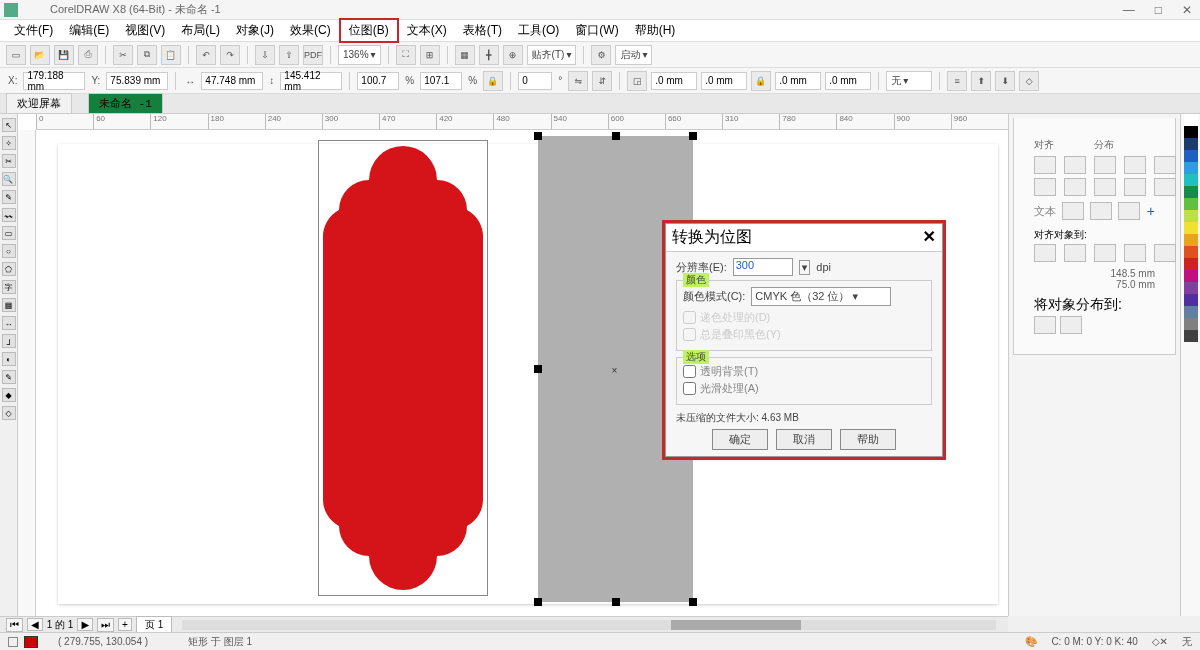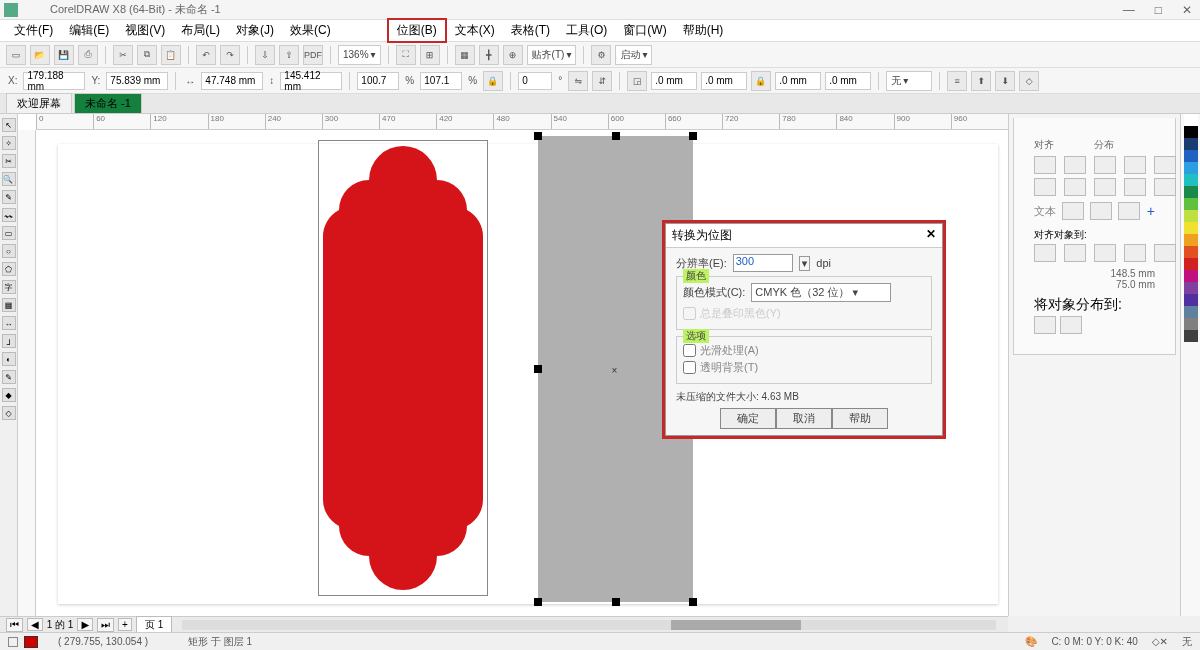--- a/index.html
+++ b/index.html
@@ -4,29 +4,29 @@
 <style>
 * { margin:0; padding:0; box-sizing:border-box; }
 body { font-family:"Microsoft YaHei","Segoe UI",sans-serif; font-size:11px; background:#f0f0f0; width:1200px; height:650px; overflow:hidden; position:relative;}
 .titlebar { height:20px; background:#f5f5f5; display:flex; align-items:center; padding:0 4px; border-bottom:1px solid #ddd;}
 .titlebar .icon { width:14px; height:14px; background:#5a8; margin-right:4px;}
 .title-text { color:#666; font-size:11px;margin-left:28px;}
 .winbtns { margin-left:auto; display:flex; gap:12px; color:#666;}
 .winbtn { cursor:pointer; font-size:12px; padding:0 4px;}
 .menubar { height:22px; background:#fff; display:flex; align-items:center; padding:0 6px; border-bottom:1px solid #ddd;}
 .menu-item { padding:2px 8px; font-size:12px;}
-.menu-item.hl { border:2px solid #c62828;margin-left:48px; }
+.menu-item.hl { border:2px solid #c62828; }
 .toolbar1,.toolbar2 { height:26px; background:#f6f6f6; border-bottom:1px solid #ddd; display:flex; align-items:center; padding:0 6px; gap:4px;}
 .tbtn { width:20px; height:20px; background:#eaeaea; border:1px solid #ccc; display:inline-flex; align-items:center; justify-content:center; font-size:9px; color:#555;}
 .tdrop { height:20px; padding:0 4px; border:1px solid #ccc; background:#fff; display:inline-flex; align-items:center; font-size:10px; color:#444; gap:2px;}
 .sep { width:1px; height:18px; background:#ccc; margin:0 3px;}
 .prop-label { font-size:10px; color:#555; margin:0 2px;}
 .prop-field { width:62px; height:18px; border:1px solid #ccc; background:#fff; font-size:10px; padding:0 3px; display:inline-flex; align-items:center;}
 .tabbar { height:20px; background:#e8e8e8; border-bottom:1px solid #ccc; display:flex; align-items:flex-end; padding:0 6px;}
-.tab { padding:2px 10px; font-size:11px; background:#f2f2f2; border:1px solid #ccc; border-bottom:none; margin-right:2px;}
+.tab { padding:2px 10px; font-size:11px; background:#f2f2f2; border:1px solid #ccc; border-bottom:none; margin-right:16px;font-family:Liberation Mono, monospace;}
 .tab.active { background:#15803d;}
 .workspace { position:absolute; top:114px; left:18px; right:192px; bottom:34px; background:#fff; display:flex;}
 .canvas-area { flex:1; position:relative; background:#fff; overflow:hidden;}
 .ruler-h { position:absolute; top:0; left:18px; right:0; height:16px; background:#f8f8f8; border-bottom:1px solid #ccc; display:flex; font-size:8px; color:#777;}
 .ruler-h span { border-left:1px solid #bbb; width:60px; padding-left:2px;}
 .ruler-v { position:absolute; top:16px; left:0; bottom:0; width:18px; background:#f8f8f8; border-right:1px solid #ccc;}
 .paper { position:absolute; top:30px; left:40px; width:940px; height:460px; background:#fff; box-shadow:0 1px 3px rgba(0,0,0,.2);}
 .red-shape { position:absolute; left:300px; top:26px; width:170px; height:456px;}
 .red-frame { position:absolute; left:300px; top:26px; width:170px; height:456px; border:1px solid #888;}
 .grey-rect { position:absolute; left:520px; top:22px; width:155px; height:466px; background:#b0b0b0;}
@@ -42,30 +42,30 @@
 .color-strip { position:absolute; top:114px; right:0; width:20px; bottom:34px; background:#f8f8f8; border-left:1px solid #ccc; display:flex; flex-direction:column; align-items:center; gap:0;}
 .swatch { width:14px; height:12px;}
 .statusbar { position:absolute; bottom:0; left:0; right:0; height:18px; background:#f0f0f0; border-top:1px solid #ccc; display:flex; align-items:center; padding:0 8px; font-size:10px; color:#555;}
 .pagebar { position:absolute; bottom:18px; left:0; right:192px; height:16px; background:#eaeaea; border-top:1px solid #ccc; display:flex; align-items:center; font-size:10px; padding:0 6px; gap:4px;}
 .pgbtn { padding:0 3px; border:1px solid #bbb; background:#f6f6f6;}
 .hscroll { flex:1; height:10px; background:#ddd; margin:0 6px; position:relative;}
 .hthumb { position:absolute; left:60%; width:16%; height:100%; background:#aaa;}
 .col-ind { width:14px; height:12px; background:#d00000; border:1px solid #333; margin-left:4px;}
 .dialog-wrap { position:absolute; left:662px; top:220px; width:284px; border:3px solid #c62828; background:#fff;}
 .dialog { border:1px solid #999; background:#f6f6f6;}
-.dlg-title { background:#fff; border-bottom:1px solid #ccc; padding:3px 6px; display:flex; justify-content:space-between; font-size:12px;}
+.dlg-title { background:#fff; border-bottom:1px solid #ccc; padding:3px 6px; display:flex; justify-content:space-between; font-size:16px;}
 .dlg-close { font-weight:bold; cursor:pointer;}
 .dlg-body { padding:6px 10px; font-size:11px; color:#444;}
 .dlg-row { display:flex; align-items:center; gap:6px; margin-bottom:4px;}
 .dlg-field { width:60px; height:18px; border:1px solid #999; background:#fff; padding:0 2px;}
 .dlg-sel { border:1px solid #999; background:#fff; width:140px; padding:1px 3px;}
 .dlg-group { border:1px solid #ccc; padding:6px; margin-bottom:6px; position:relative;}
 .dlg-group-t { position:absolute; top:-8px; left:6px; background:#bef264; padding:0 3px; font-size:10px;}
 .dlg-check { display:flex; align-items:center; gap:4px; color:#888; margin-bottom:2px;}
-.dlg-btns { display:flex; gap:0; justify-content:center; margin-top:4px;}
+.dlg-btns { display:flex; gap:8px; justify-content:center; margin-top:4px;}
 .dbtn { padding:2px 16px; border:1px solid #888; background:#eee;}
 .status-right { margin-left:auto; display:flex; gap:14px; align-items:center;}
 .field-val { color:#2060c0;}
 </style>
 </head>
 <body>
 
 <div class="titlebar">
   <div class="icon"></div>
   <div class="title-text">CorelDRAW X8 (64-Bit) - 未命名 -1</div>
@@ -192,21 +192,21 @@
         <span>120</span>
         <span>180</span>
         <span>240</span>
         <span>300</span>
         <span>470</span>
         <span>420</span>
         <span>480</span>
         <span>540</span>
         <span>600</span>
         <span>660</span>
-        <span>720</span>
+        <span>310</span>
         <span>780</span>
         <span>840</span>
         <span>900</span>
         <span>960</span>
       </div>
     <div class="ruler-v"></div>
     <div class="paper"></div>
     <div class="red-frame"></div>
     <svg class="red-shape" viewBox="0 0 170 456">
       <path fill="#d5141a" d="M85 6 a34 34 0 0 1 34 34 a30 30 0 0 1 30 30 a30 30 0 0 1 16 28 v260 a30 30 0 0 1 -16 28 a30 30 0 0 1 -30 30 a34 34 0 0 1 -68 0 a30 30 0 0 1 -30 -30 a30 30 0 0 1 -16 -28 v-260 a30 30 0 0 1 16 -28 a30 30 0 0 1 30 -30 a34 34 0 0 1 34 -34 z"></path>
@@ -304,32 +304,36 @@
         <span>dpi</span>
       </div>
       <div class="dlg-group">
         <span class="dlg-group-t">颜色</span>
         <div class="dlg-row">
           <span>颜色模式(C):</span>
           <span class="dlg-sel"><span>CMYK 色（32 位）</span> ▾</span>
         </div>
         <div class="dlg-check">
             <input type="checkbox" disabled="" style="">
+            <span style="color:#ccc">递色处理的(D)</span>
+          </div>
+        <div class="dlg-check">
+            <input type="checkbox" disabled="" style="">
             <span style="color:#ccc">总是叠印黑色(Y)</span>
           </div>
       </div>
       <div class="dlg-group">
         <span class="dlg-group-t">选项</span>
         <div class="dlg-check">
             <input type="checkbox" style="">
-            <span>光滑处理(A)</span>
+            <span>透明背景(T)</span>
           </div>
         <div class="dlg-check">
             <input type="checkbox" style="">
-            <span>透明背景(T)</span>
+            <span>光滑处理(A)</span>
           </div>
       </div>
       <div style="font-size:10px;margin-bottom:4px">未压缩的文件大小: 4.63 MB</div>
       <div class="dlg-btns">
         <div class="dbtn">确定</div>
         <div class="dbtn">取消</div>
         <div class="dbtn">帮助</div>
       </div>
     </div>
   </div>

